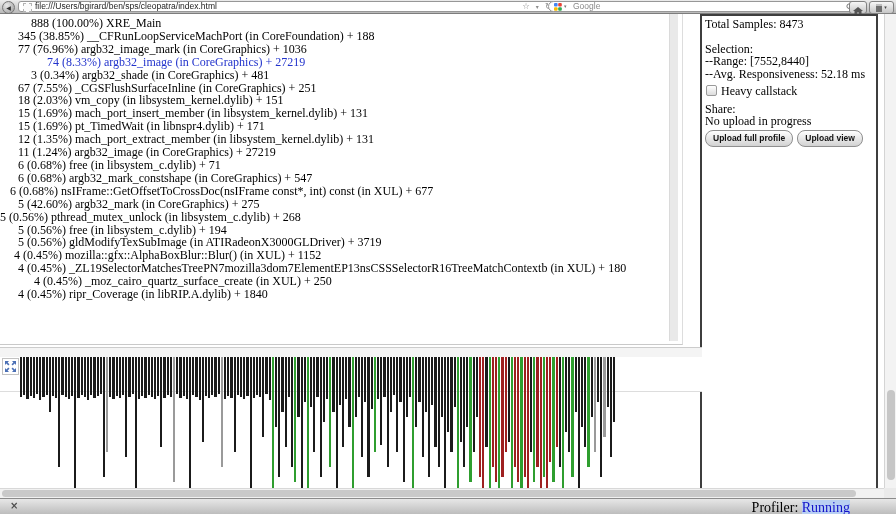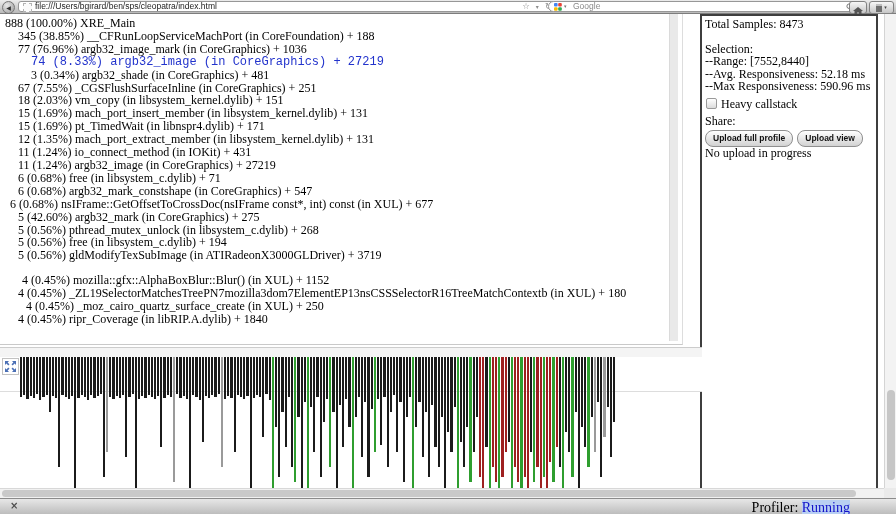--- a/index.html
+++ b/index.html
@@ -154,63 +154,61 @@
     <svg width="10" height="9" viewBox="0 0 10 9" style="margin-top:1px;">
       <path d="M5 0 L10 4 L8.5 4 L8.5 9 L6 9 L6 5.5 L4 5.5 L4 9 L1.5 9 L1.5 4 L0 4 Z" fill="#555"></path>
     </svg>
   </div>
   <div class="chrome-btn menu-btn">
     <span class="sq"></span><span>▾</span>
   </div>
 </div>
 
 <div class="tree-panel" id="tree-panel">
-    <div class="tree-row" style="padding-left: 5px;">888 (100.00%) XRE_Main</div>
+    <div class="tree-row" style="padding-left: 5px; margin-left: 26px;">888 (100.00%) XRE_Main</div>
     <div class="tree-row" style="padding-left: 18px;">345 (38.85%) __CFRunLoopServiceMachPort (in CoreFoundation) + 188</div>
     <div class="tree-row" style="padding-left: 18px;">77 (76.96%) argb32_image_mark (in CoreGraphics) + 1036</div>
-    <div class="tree-row selected" style="padding-left: 31px; font-family: Liberation Mono, monospace;">74 (8.33%) argb32_image (in CoreGraphics) + 27219</div>
+    <div class="tree-row selected" style="padding-left: 47px;">74 (8.33%) argb32_image (in CoreGraphics) + 27219</div>
     <div class="tree-row" style="padding-left: 31px;">3 (0.34%) argb32_shade (in CoreGraphics) + 481</div>
     <div class="tree-row" style="padding-left: 18px;">67 (7.55%) _CGSFlushSurfaceInline (in CoreGraphics) + 251</div>
     <div class="tree-row" style="padding-left: 18px;">18 (2.03%) vm_copy (in libsystem_kernel.dylib) + 151</div>
     <div class="tree-row" style="padding-left: 18px;">15 (1.69%) mach_port_insert_member (in libsystem_kernel.dylib) + 131</div>
     <div class="tree-row" style="padding-left: 18px;">15 (1.69%) pt_TimedWait (in libnspr4.dylib) + 171</div>
     <div class="tree-row" style="padding-left: 18px;">12 (1.35%) mach_port_extract_member (in libsystem_kernel.dylib) + 131</div>
-    <div class="tree-row" style="padding-left: 18px;">11 (1.24%) io_connect_method (in IOKit) + 431</div>
     <div class="tree-row" style="padding-left: 18px;">11 (1.24%) argb32_image (in CoreGraphics) + 27219</div>
     <div class="tree-row" style="padding-left: 18px;">6 (0.68%) free (in libsystem_c.dylib) + 71</div>
     <div class="tree-row" style="padding-left: 18px;">6 (0.68%) argb32_mark_constshape (in CoreGraphics) + 547</div>
     <div class="tree-row" style="padding-left: 10px;">6 (0.68%) nsIFrame::GetOffsetToCrossDoc(nsIFrame const*, int) const (in XUL) + 677</div>
     <div class="tree-row" style="padding-left: 18px;">5 (42.60%) argb32_mark (in CoreGraphics) + 275</div>
-    <div class="tree-row" style="padding-left: 18px;">5 (0.56%) pthread_mutex_unlock (in libsystem_c.dylib) + 268</div>
+    <div class="tree-row" style="padding-left: 0;">5 (0.56%) pthread_mutex_unlock (in libsystem_c.dylib) + 268</div>
     <div class="tree-row" style="padding-left: 18px;">5 (0.56%) free (in libsystem_c.dylib) + 194</div>
     <div class="tree-row" style="padding-left: 18px;">5 (0.56%) gldModifyTexSubImage (in ATIRadeonX3000GLDriver) + 3719</div>
-    <div class="tree-row" style="padding-left: 22px; margin-top: 12px;">4 (0.45%) mozilla::gfx::AlphaBoxBlur::Blur() (in XUL) + 1152</div>
+    <div class="tree-row" style="padding-left: 14px;">4 (0.45%) mozilla::gfx::AlphaBoxBlur::Blur() (in XUL) + 1152</div>
     <div class="tree-row" style="padding-left: 18px;">4 (0.45%) _ZL19SelectorMatchesTreePN7mozilla3dom7ElementEP13nsCSSSelectorR16TreeMatchContextb (in XUL) + 180</div>
-    <div class="tree-row" style="padding-left: 26px;">4 (0.45%) _moz_cairo_quartz_surface_create (in XUL) + 250</div>
+    <div class="tree-row" style="padding-left: 34px;">4 (0.45%) _moz_cairo_quartz_surface_create (in XUL) + 250</div>
     <div class="tree-row" style="padding-left: 18px;">4 (0.45%) ripr_Coverage (in libRIP.A.dylib) + 1840</div>
   </div>
 <div class="tree-scroll"></div>
 
 <div class="sidebar">
   <div>Total Samples: 8473</div>
   <div class="sb-gap"></div>
   <div>Selection:</div>
   <div>--Range: [7552,8440]</div>
   <div>--Avg. Responsiveness: 52.18 ms</div>
-  <div>--Max Responsiveness: 590.96 ms</div>
   <div class="sb-gap-sm"></div>
   <div>
     <span class="checkbox"></span><span>Heavy callstack</span>
   </div>
   <div class="sb-gap-sm"></div>
   <div>Share:</div>
+  <div>No upload in progress</div>
   <div>
     <span class="sb-btn">Upload full profile</span><span class="sb-btn">Upload view</span>
   </div>
-  <div>No upload in progress</div>
 </div>
 
 <div class="hist-box">
   <div class="hist-head"></div>
 </div>
 <div class="expand-icon">
   <svg width="15" height="15" viewBox="0 0 15 15">
     <path d="M2 6 L2 2 L6 2 L4.6 3.4 L6.5 5.3 L5.3 6.5 L3.4 4.6 Z" fill="#4a6fb5"></path>
     <path d="M9 2 L13 2 L13 6 L11.6 4.6 L9.7 6.5 L8.5 5.3 L10.4 3.4 Z" fill="#4a6fb5"></path>
     <path d="M2 9 L2 13 L6 13 L4.6 11.6 L6.5 9.7 L5.3 8.5 L3.4 10.4 Z" fill="#4a6fb5"></path>

